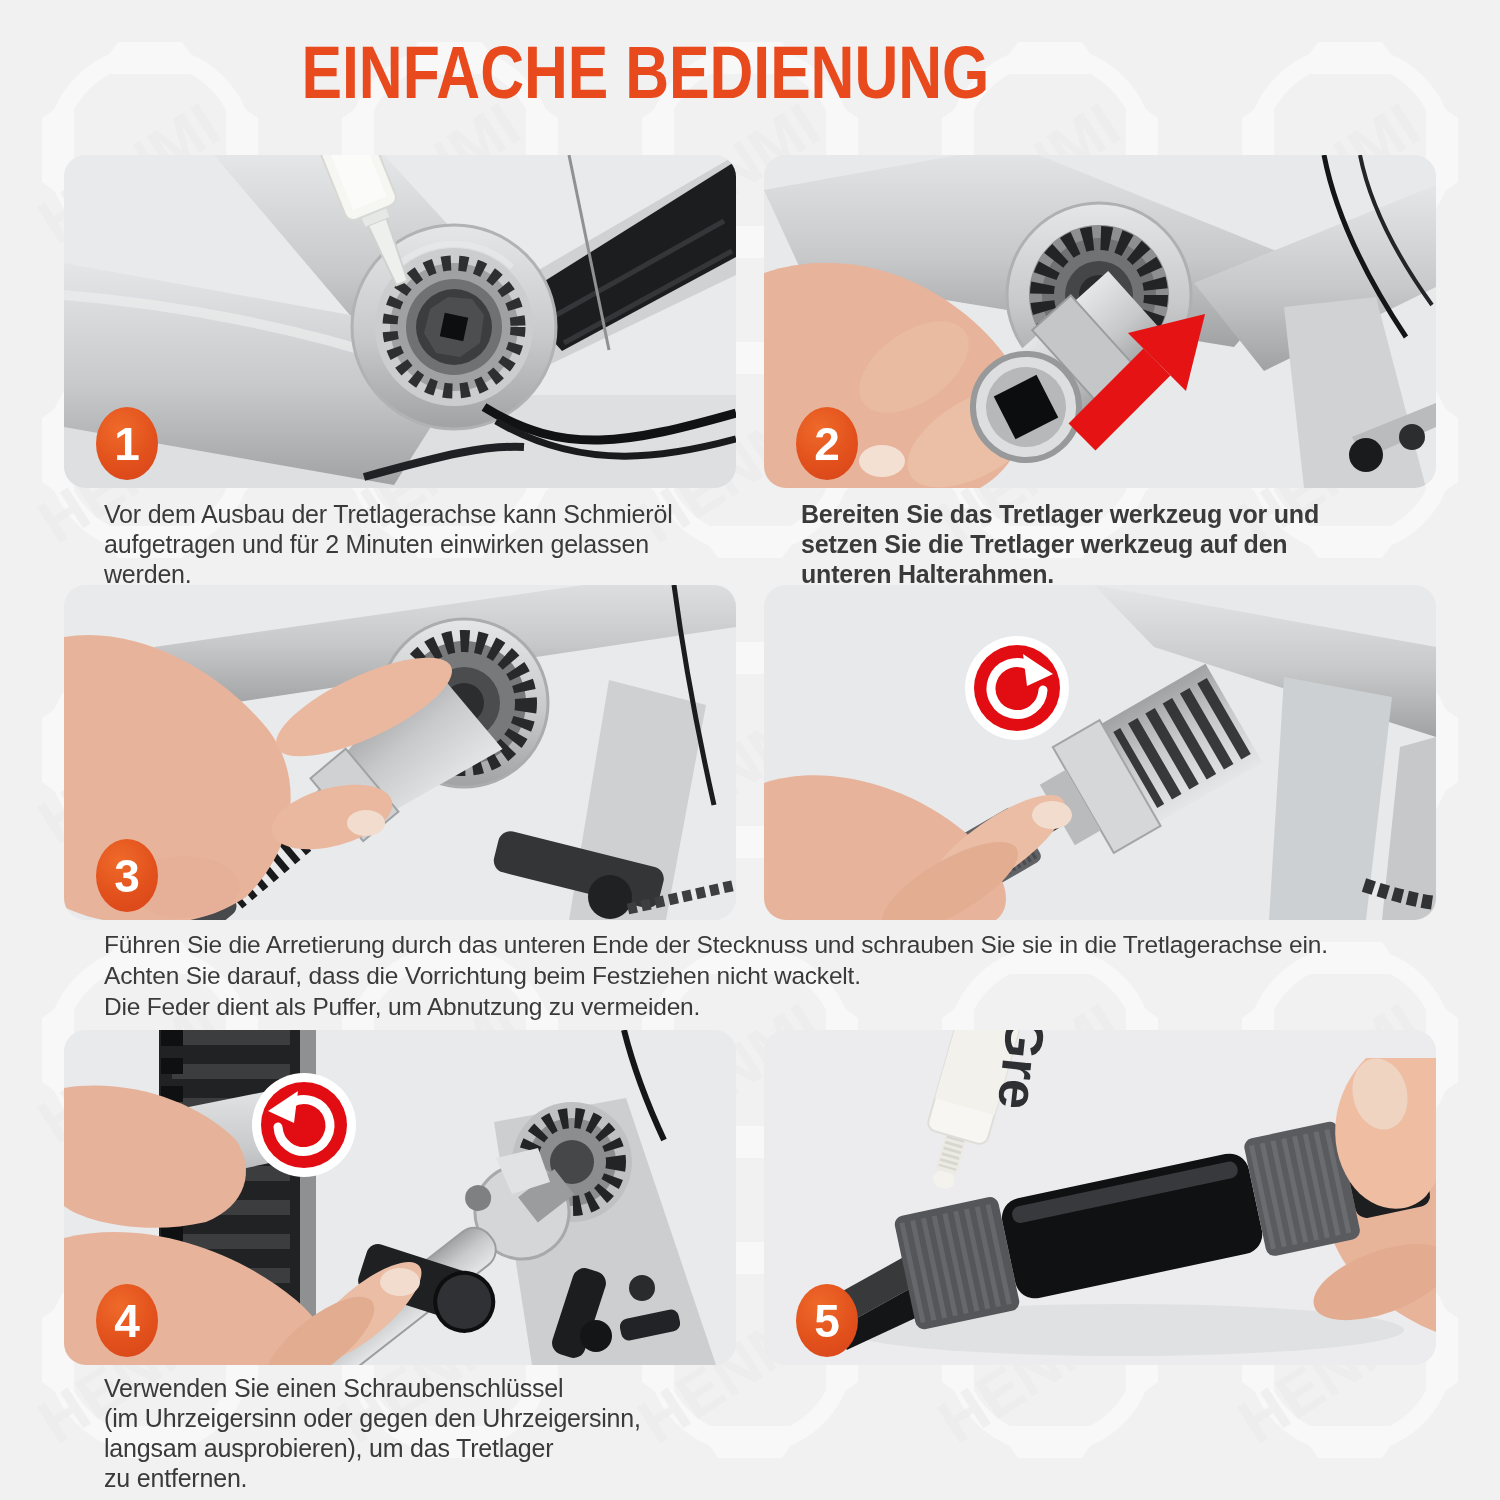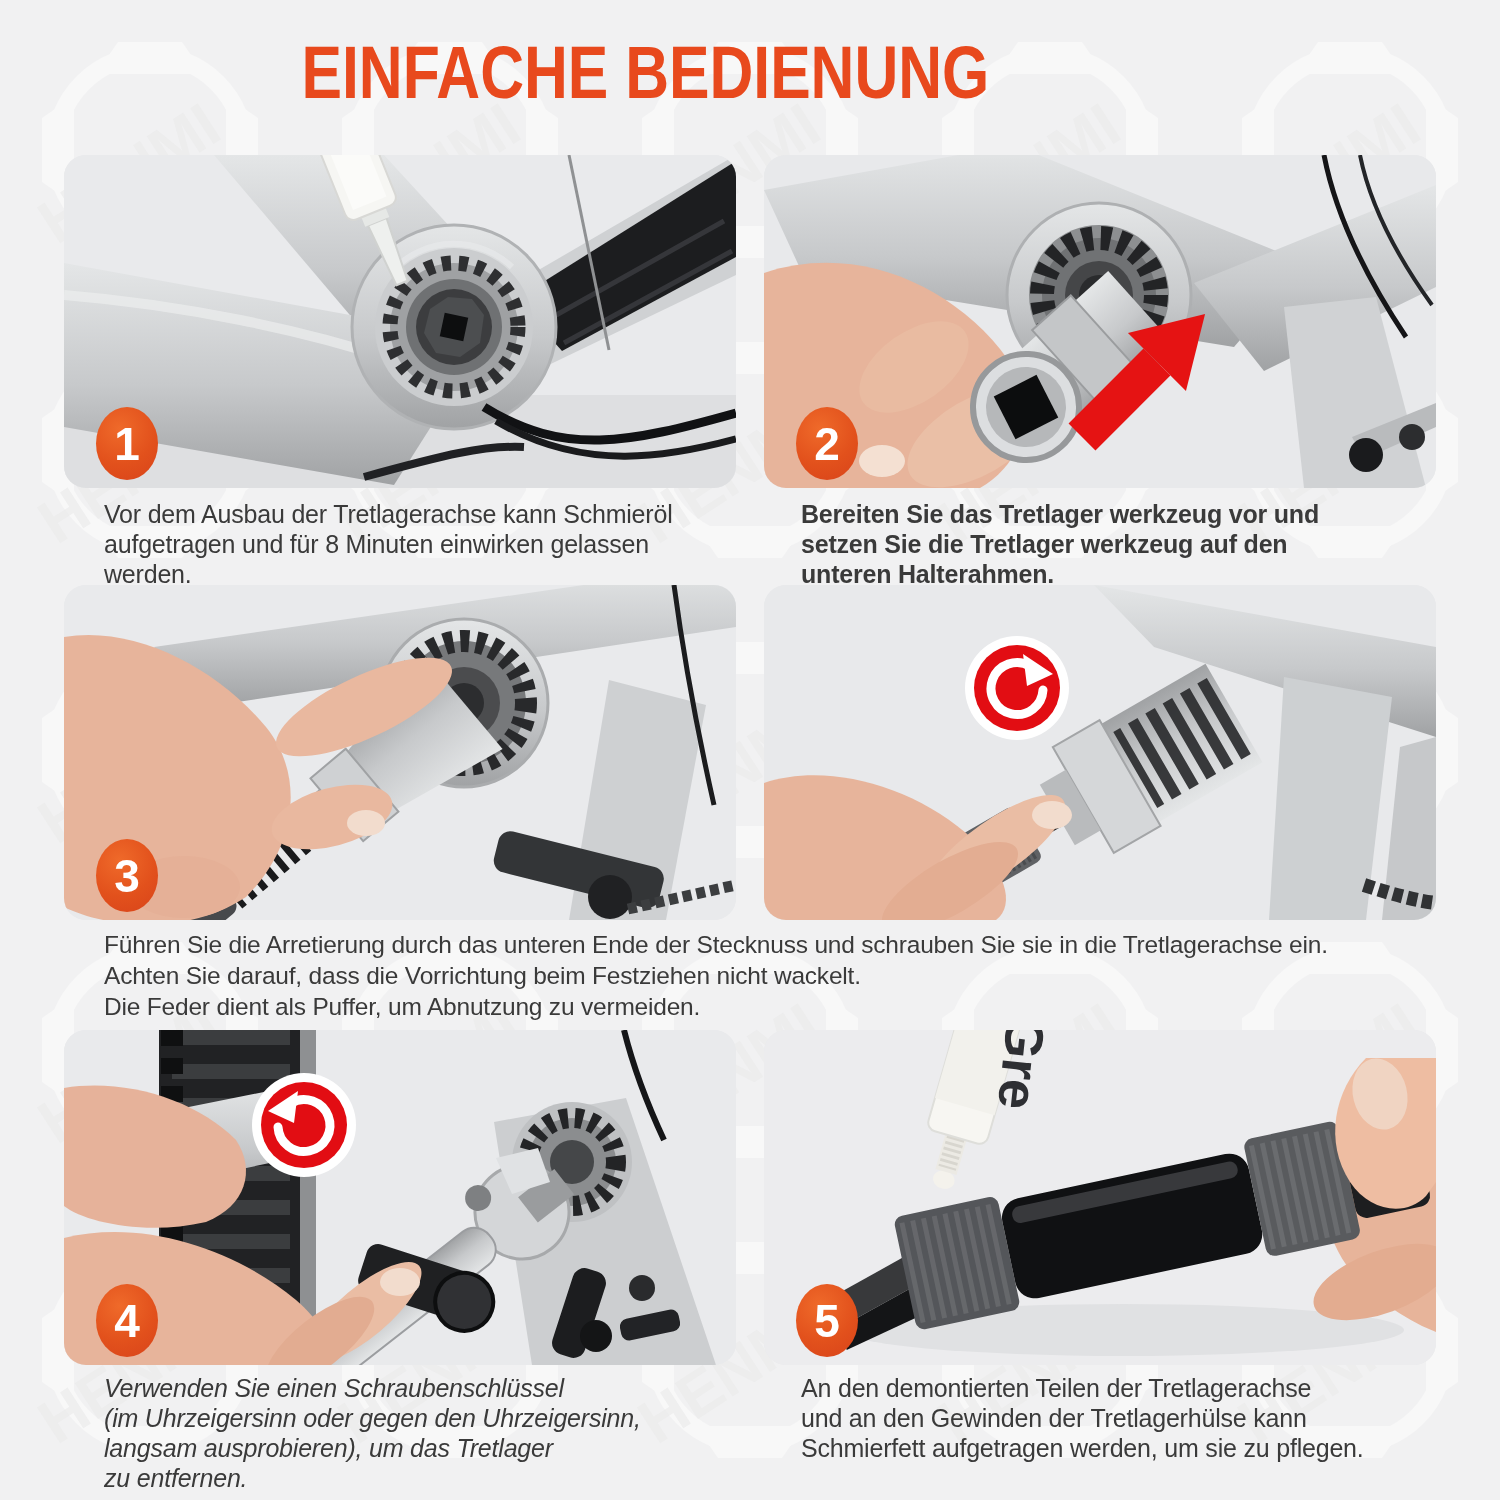--- a/index.html
+++ b/index.html
@@ -20,21 +20,21 @@
   .p6{left:764px;top:1030px;height:335px;}
   .badge{position:absolute;left:32px;bottom:8px;width:62px;height:73px;border-radius:50%;
     background:radial-gradient(circle at 38% 30%, #ef6a2a 0%, #e2511c 55%, #d8431a 100%);
     color:#fff;font-size:46px;font-weight:bold;display:flex;align-items:center;
     justify-content:center;z-index:3;}
   .caption{position:absolute;font-size:25px;line-height:30px;color:#3a3a3a;
     white-space:pre;z-index:2;letter-spacing:-0.2px;}
   .c1{left:104px;top:499px;}
   .c2{left:801px;top:499px;font-weight:bold;}
   .c3{left:104px;top:929px;font-size:24.5px;line-height:31px;}
-  .c4{left:104px;top:1373px;font-style:italic;}
+  .c4{left:104px;top:1373px;}
   .c5{left:801px;top:1373px;}
 </style>
 </head>
 <body>
 
 <div class="page">
 
   <svg class="watermark" width="1500" height="1500">
     <defs>
       <pattern id="wm" width="300" height="300" patternUnits="userSpaceOnUse">
@@ -353,29 +353,26 @@
 
       <g>
         <path d="M602,28 C570,60 560,112 586,152 C606,182 642,187 662,166 L672,152 L672,28 Z" fill="#eebda2"></path>
         <ellipse cx="616" cy="64" rx="27" ry="36" fill="#f0d4c2" transform="rotate(-14 616 64)"></ellipse>
       </g>
     </svg>
     <div class="badge">5</div>
   </div>
 
   <div class="caption c1">Vor dem Ausbau der Tretlagerachse kann Schmieröl
-aufgetragen und für 8 Minuten einwirken gelassen
+aufgetragen und für 2 Minuten einwirken gelassen
 werden.</div>
   <div class="caption c2">Bereiten Sie das Tretlager werkzeug vor und
 setzen Sie die Tretlager werkzeug auf den
 unteren Halterahmen.</div>
   <div class="caption c3">Führen Sie die Arretierung durch das unteren Ende der Stecknuss und schrauben Sie sie in die Tretlagerachse ein.
 Achten Sie darauf, dass die Vorrichtung beim Festziehen nicht wackelt.
 Die Feder dient als Puffer, um Abnutzung zu vermeiden.</div>
   <div class="caption c4">Verwenden Sie einen Schraubenschlüssel
 (im Uhrzeigersinn oder gegen den Uhrzeigersinn,
 langsam ausprobieren), um das Tretlager
 zu entfernen.</div>
-  <div class="caption c5">An den demontierten Teilen der Tretlagerachse
-und an den Gewinden der Tretlagerhülse kann
-Schmierfett aufgetragen werden, um sie zu pflegen.</div>
 
 </div>
 
 </body></html>

